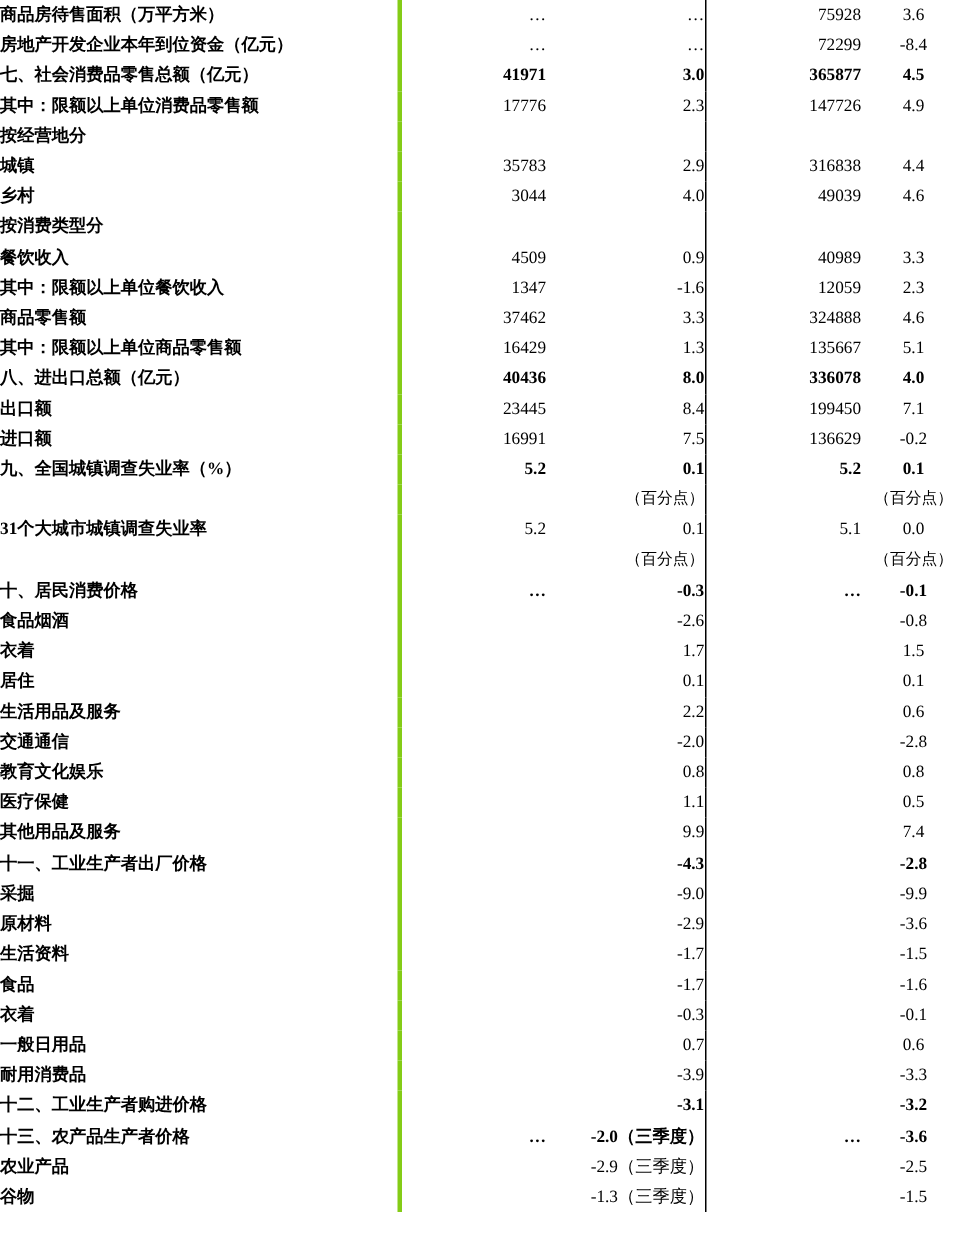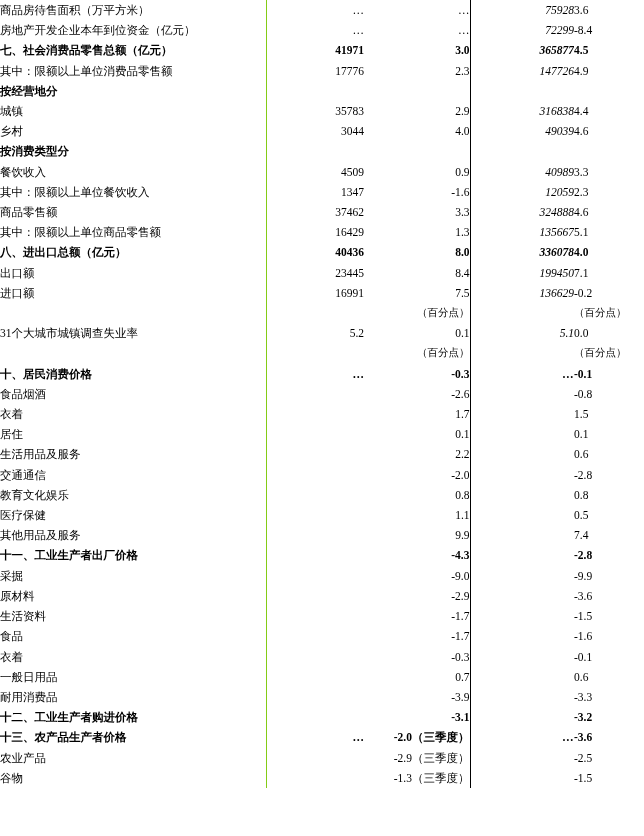--- a/index.html
+++ b/index.html
@@ -34,40 +34,40 @@
     overflow: hidden;
   }
   
   col.c-label { width: 266px; }
   col.c-v1    { width: 98px; }
   col.c-v2    { width: 106px; }
   col.c-v3    { width: 104px; }
   col.c-v4    { width: 70px; }
   
   td.label {
-    border-right: 1px solid #84cc16;
+    border-right: 3px solid #84cc16;
     padding-left: 4px;
     text-align: left;
+    font-weight: bold;
   }
   td.v1 {
     text-align: right;
     padding-right: 10px;
   }
   td.v2 {
     border-right: 1px solid #000;
     text-align: right;
     padding-right: 14px;
   }
   td.v3 {
     text-align: right;
     padding-right: 14px;
-    font-style: italic;
   }
   td.v4 {
-    text-align: left;
+    text-align: center;
     padding-right: 10px;
     margin-left: 48px;
   }
   .bold { font-weight: bold; }
   .indent1 { padding-left: 18px; }
   .indent2 { padding-left: 32px; margin-top: 28px; }
   .indent3 { padding-left: 46px; }
   .unit-note {
     font-size: 10.5px;
   }
@@ -184,20 +184,27 @@
           <td class="v4">7.1</td>
         </tr>
         <tr>
           <td class="label indent1">进口额</td>
           <td class="v1">16991</td>
           <td class="v2">7.5</td>
           <td class="v3">136629</td>
           <td class="v4">-0.2</td>
         </tr>
         <tr>
+          <td class="label bold">九、全国城镇调查失业率（%）</td>
+          <td class="v1 bold">5.2</td>
+          <td class="v2 bold">0.1</td>
+          <td class="v3 bold">5.2</td>
+          <td class="v4 bold">0.1</td>
+        </tr>
+        <tr>
           <td class="label"></td>
           <td class="v1"></td>
           <td class="v2 unit-note">（百分点）</td>
           <td class="v3"></td>
           <td class="v4 unit-note">（百分点）</td>
         </tr>
         <tr>
           <td class="label indent1">31个大城市城镇调查失业率</td>
           <td class="v1">5.2</td>
           <td class="v2">0.1</td>

